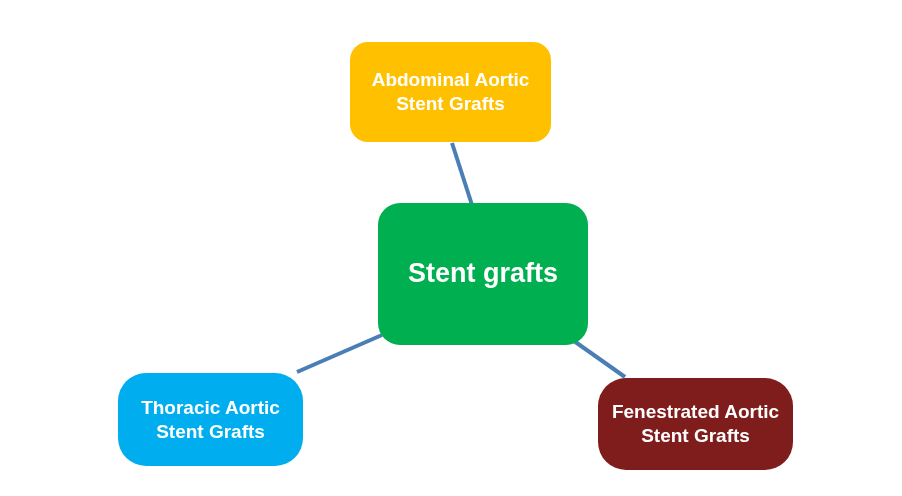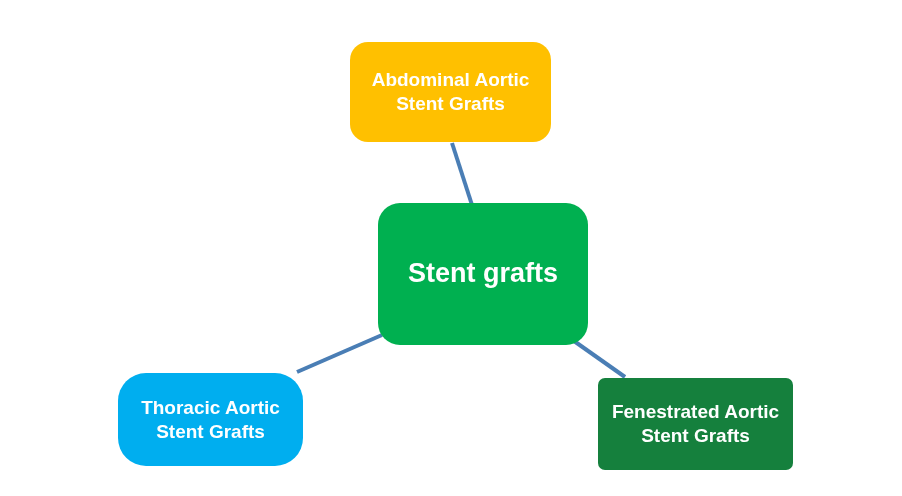--- a/index.html
+++ b/index.html
@@ -77,23 +77,23 @@
     font-size: 19px;
     border-radius: 28px;
   }
 
   
   #node-fenestrated {
     left: 598px;
     top: 378px;
     width: 195px;
     height: 92px;
-    background: #15803d;
+    background: #7f1d1d;
     font-size: 19px;
-    border-radius: 7px;
+    border-radius: 28px;
   }
 </style>
 </head>
 <body>
 
 <div id="canvas">
 
   <svg id="connectors" width="902" height="496" viewBox="0 0 902 496" xmlns="http://www.w3.org/2000/svg">
     <line x1="452" y1="143" x2="472" y2="205" stroke="#4A7EB5" stroke-width="4" stroke-linecap="butt"></line>
     <line x1="297" y1="372" x2="382" y2="335" stroke="#4A7EB5" stroke-width="4" stroke-linecap="butt"></line>

